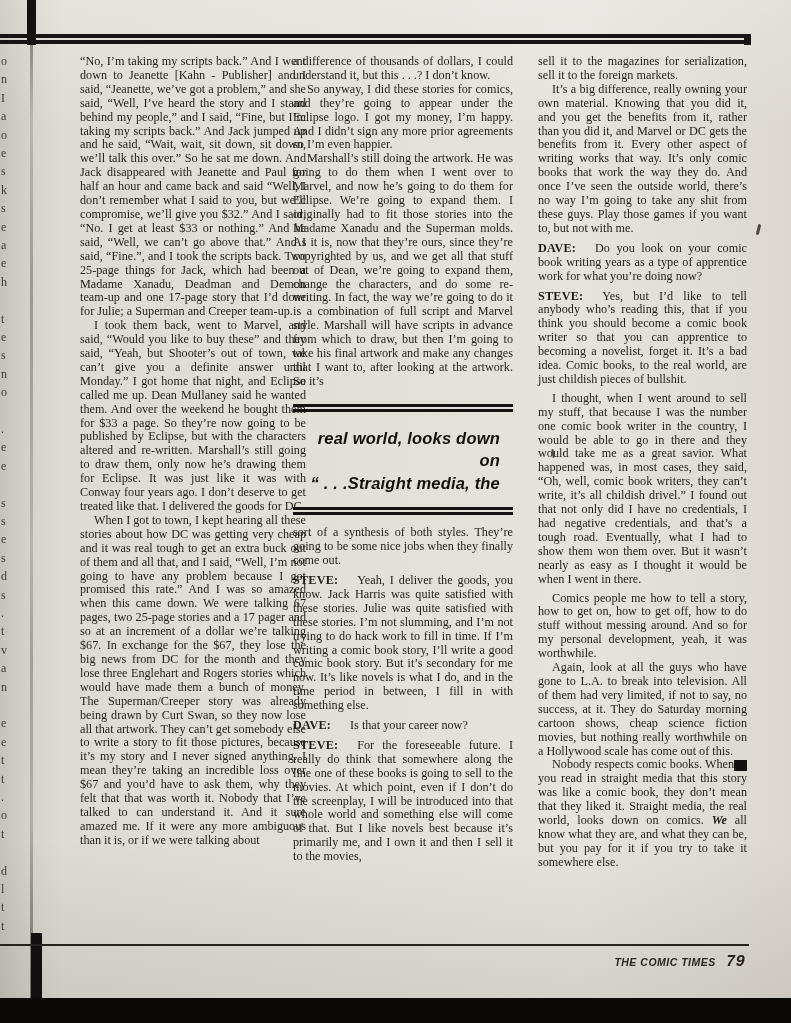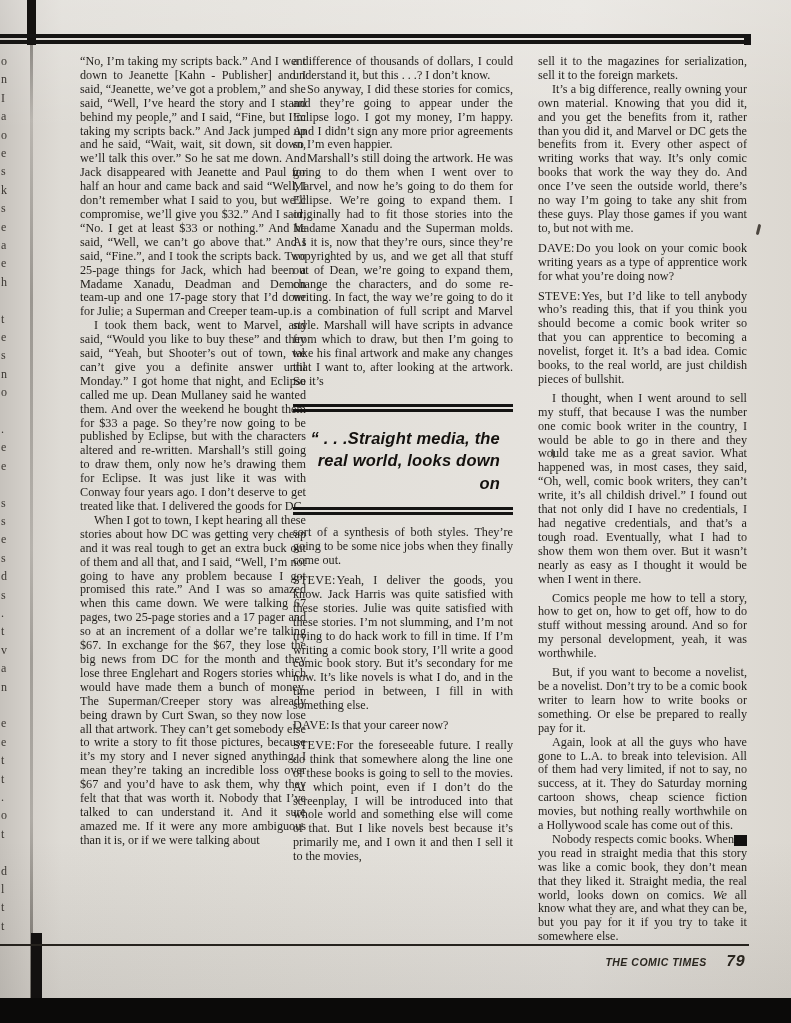--- a/index.html
+++ b/index.html
@@ -43,36 +43,36 @@
     text-align:justify;
     -webkit-hyphens:auto;hyphens:auto;
   }
   #col1{left:80px;width:226px;}
   #col2{left:293px;width:220px;}
   #col3{left:538px;width:209px;}
   .col p{margin:0;}
   .col p.ind{text-indent:14px;}
   .col p.spkp{margin-top:6px;}
   .col p.gap{margin-top:5px;}
-  .spk{font-weight:normal;margin-right:1px;letter-spacing:.2px;}
+  .spk{font-weight:bold;margin-right:19px;letter-spacing:.2px;}
   .i{}
-  .bi{font-weight:normal;font-style:italic;margin-top:9px;}
+  .bi{font-weight:bold;font-style:italic;margin-top:9px;}
   .endmark{float:right;width:13px;height:11px;margin-top:2px;background:#121110;}
   
   .pq{margin:15px 0 11px 0;}
   .drule{height:8px;background:linear-gradient(#151413 0 3px, rgba(0,0,0,0) 3px 5px, #151413 5px 8px);}
   .pqt{
     padding:15px 13px 13px 0;text-align:right;
     font-family:"Liberation Sans",sans-serif;font-style:italic;font-weight:bold;
     font-size:16.5px;line-height:22.5px;color:#14110e;letter-spacing:.2px;
   }
   
   .footer-rule{position:absolute;left:0;top:944px;width:749px;height:2px;background:#26231e;}
   .footer{
-    position:absolute;top:953px;right:46px;display:flex;align-items:baseline;gap:19px;
+    position:absolute;top:953px;right:46px;display:flex;align-items:baseline;gap:10px;
     font-family:"Liberation Sans",sans-serif;font-style:italic;font-weight:bold;color:#2a261f;
   }
   .footer .mag{font-size:10.5px;letter-spacing:.5px;}
   .footer .pnum{font-size:16px;font-family:Liberation Mono, monospace;}
   .bottom-bar{position:absolute;left:0;top:998px;width:791px;height:25px;background:#0b0a09;}
 </style>
 </head>
 <body>
 
 <div class="page">
@@ -133,38 +133,37 @@
       <p class="ind">I took them back, went to <span class="i">Marvel</span>, and said, “Would you like to buy these” and they said, “Yeah, but Shooter’s out of town, we can’t give you a definite answer until Monday.” I got home that night, and <span class="i">Eclipse</span> called me up. Dean Mullaney said he wanted them. And over the weekend he bought them for $33 a page. So they’re now going to be published by <span class="i">Eclipse</span>, but with the characters altered and re-written. Marshall’s still going to draw them, only now he’s drawing them for <span class="i">Eclipse</span>. It was just like it was with Conway four years ago. I don’t deserve to get treated like that. I delivered the goods for <span class="i">DC</span>.</p>
       <p class="ind">When I got to town, I kept hearing all these stories about how <span class="i">DC</span> was getting very cheap and it was real tough to get an extra buck out of them and all that, and I said, “Well, I’m not going to have any problem because I got promised this rate.” And I was so amazed when this came down. We were talking 67 pages, two 25-page stories and a 17 pager and so at an increment of a dollar we’re talking $67. In exchange for the $67, they lose the big news from <span class="i">DC</span> for the month and they lose three Englehart and Rogers stories which would have made them a bunch of money. The Superman/Creeper story was already being drawn by Curt Swan, so they now lose all that artwork. They can’t get somebody else to write a story to fit those pictures, because it’s my story and I never signed anything. I mean they’re taking an incredible loss over $67 and you’d have to ask them, why they felt that that was worth it. Nobody that I’ve talked to can understand it. And it sure amazed me. If it were any more ambiguous than it is, or if we were talking about</p>
     </div>
   <div class="col" id="col2">
       <p class="">a difference of thousands of dollars, I could understand it, but this . . .? I don’t know.</p>
       <p class="ind">So anyway, I did these stories for comics, and they’re going to appear under the <span class="i">Eclipse</span> logo. I got my money, I’m happy. And I didn’t sign any more prior agreements so I’m even happier.</p>
       <p class="ind">Marshall’s still doing the artwork. He was going to do them when I went over to <span class="i">Marvel</span>, and now he’s going to do them for <span class="i">Eclipse</span>. We’re going to expand them. I originally had to fit those stories into the Madame Xanadu and the Superman molds. As it is, now that they’re ours, since they’re copyrighted by us, and we get all that stuff out of Dean, we’re going to expand them, change the characters, and do some re-writing. In fact, the way we’re going to do it is a combination of full script and Marvel style. Marshall will have scripts in advance from which to draw, but then I’m going to take his final artwork and make any changes that I want to, after looking at the artwork. So it’s</p>
       <div class="pq">
         <div class="drule"></div>
         <div class="pqt">
+          <div>real world, looks down on</div>
           <div>“ . . .Straight media, the</div>
-          <div>real world, looks down on</div>
         </div>
         <div class="drule"></div>
       </div>
       <p class="">sort of a synthesis of both styles. They’re going to be some nice jobs when they finally come out.</p>
       <p class=" spkp"><span class="spk">STEVE:</span>Yeah, I deliver the goods, you know. Jack Harris was quite satisfied with these stories. Julie was quite satisfied with these stories. I’m not slumming, and I’m not trying to do hack work to fill in time. If I’m writing a comic book story, I’ll write a good comic book story. But it’s secondary for me now. It’s like novels is what I do, and in the time period in between, I fill in with something else.</p>
       <p class=" spkp"><span class="spk">DAVE:</span>Is that your career now?</p>
       <p class=" spkp"><span class="spk">STEVE:</span>For the foreseeable future. I really do think that somewhere along the line one of these books is going to sell to the movies. At which point, even if I don’t do the screenplay, I will be introduced into that whole world and something else will come of that. But I like novels best because it’s primarily me, and I own it and then I sell it to the movies,</p>
     </div>
   <div class="col" id="col3">
       <p class="">sell it to the magazines for serialization, sell it to the foreign markets.</p>
       <p class="ind">It’s a big difference, really owning your own material. Knowing that you did it, and you get the benefits from it, rather than you did it, and <span class="i">Marvel</span> or <span class="i">DC</span> gets the benefits from it. Every other aspect of writing works that way. It’s only comic books that work the way they do. And once I’ve seen the outside world, there’s no way I’m going to take any shit from these guys. Play those games if you want to, but not with me.</p>
       <p class=" spkp"><span class="spk">DAVE:</span>Do you look on your comic book writing years as a type of apprentice work for what you’re doing now?</p>
       <p class=" spkp"><span class="spk">STEVE:</span>Yes, but I’d like to tell anybody who’s reading this, that if you think you should become a comic book writer so that you can apprentice to becoming a novelist, forget it. It’s a bad idea. Comic books, to the real world, are just childish pieces of bullshit.</p>
       <p class="ind gap">I thought, when I went around to sell my stuff, that because I was the number one comic book writer in the country, I would be able to go in there and they would take me as a great savior. What happened was, in most cases, they said, “Oh, well, comic book writers, they can’t write, it’s all childish drivel.” I found out that not only did I have no credentials, I had negative credentials, and that’s a tough road. Eventually, what I had to show them won them over. But it wasn’t nearly as easy as I thought it would be when I went in there.</p>
       <p class="ind gap">Comics people me how to tell a story, how to get on, how to get off, how to do stuff without messing around. And so for my personal development, yeah, it was worthwhile.</p>
-      <p class="ind gap">But, if you want to become a novelist, be a novelist. Don’t try to be a comic book writer to learn how to write books or something. Or else be prepared to really pay for it.</p>
       <p class="ind">Again, look at all the guys who have gone to L.A. to break into television. All of them had very limited, if not to say, no success, at it. They do Saturday morning cartoon shows, cheap science fiction movies, but nothing really worthwhile on a Hollywood scale has come out of this.</p>
       <p class="ind"><span class="endmark"></span>Nobody respects comic books. When you read in straight media that this story was like a comic book, they don’t mean that they liked it. Straight media, the real world, looks down on comics. <span class="bi">We</span> all know what they are, and what they can be, but you pay for it if you try to take it somewhere else.</p>
     </div>
 
   <div class="footer-rule"></div>
   <div class="footer">
     <span class="mag">THE COMIC TIMES</span>
     <span class="pnum">79</span>
   </div>
   <div class="bottom-bar"></div>

